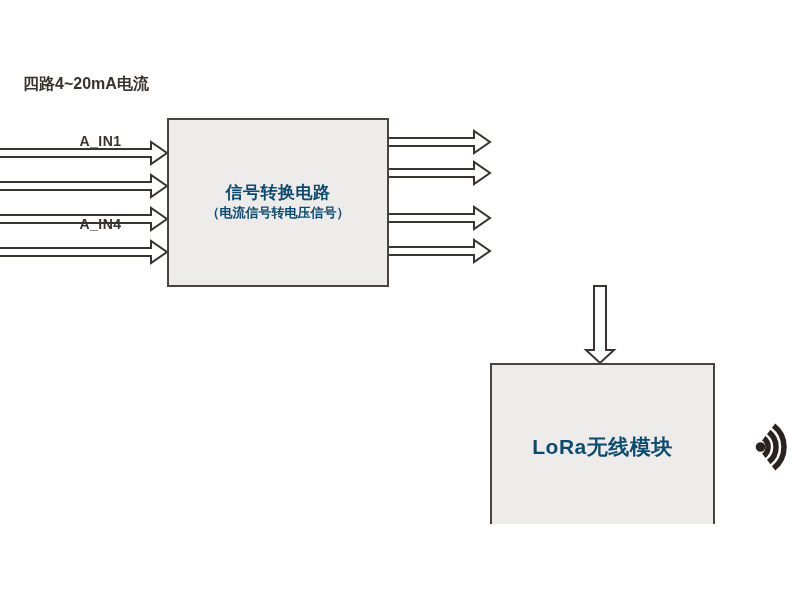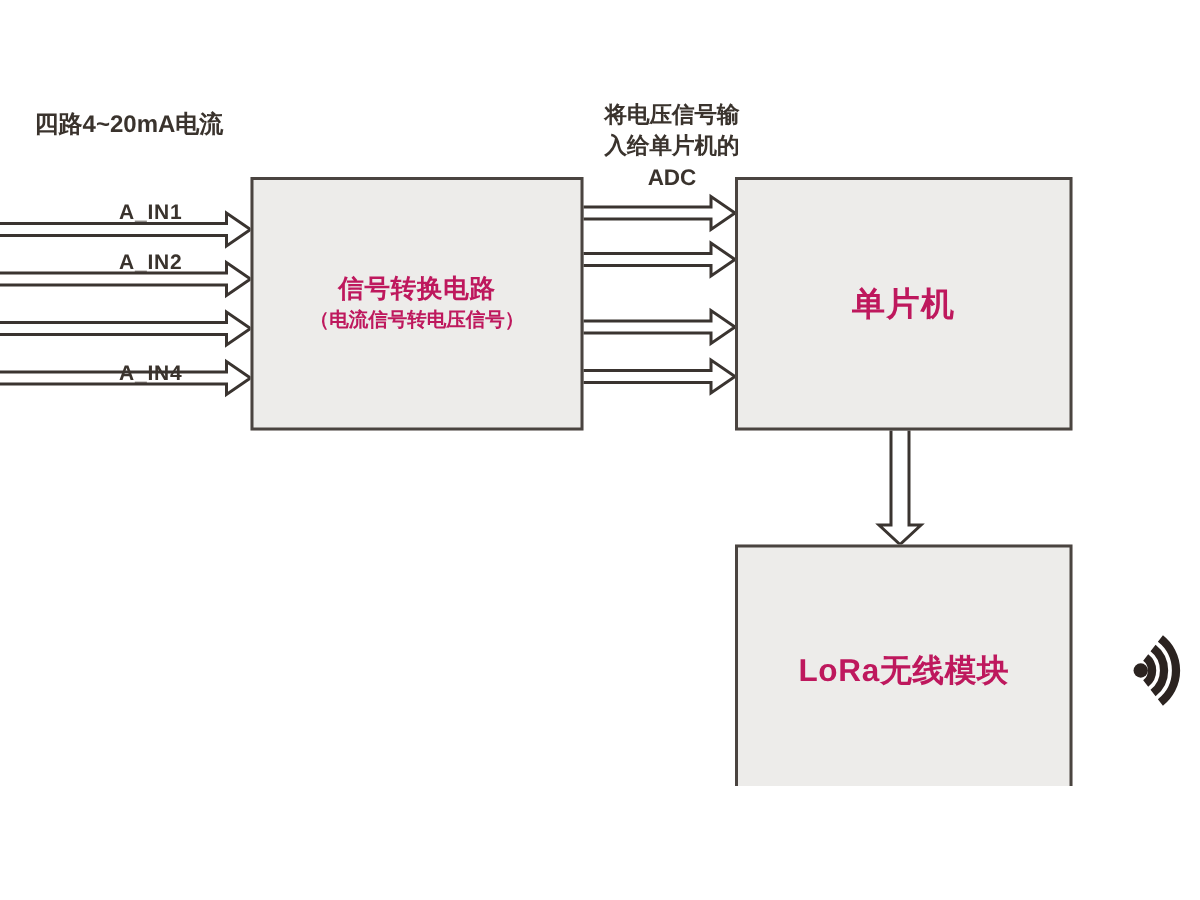--- a/index.html
+++ b/index.html
@@ -22,21 +22,21 @@
     position: absolute;
     background: #edecea;
     border: 2px solid #4a4440;
     box-sizing: border-box;
     display: flex;
     flex-direction: column;
     align-items: center;
     justify-content: center;
     text-align: center;
     font-weight: bold;
-    color: #be185d;
+    color: #0c4a6e;
   }
   .block-converter { left: 167px; top: 118px; width: 222px; height: 169px; }
   .block-mcu       { left: 490px; top: 118px; width: 225px; height: 169px; }
   .block-lora      { left: 490px; top: 363px; width: 225px; height: 167px; }
   .converter-title    { font-size: 17px; line-height: 20px; letter-spacing: 0.5px; }
   .converter-subtitle { font-size: 13px; line-height: 20px; }
   .mcu-title  { font-size: 22px; letter-spacing: 1px; }
   .lora-title { font-size: 21px; letter-spacing: 0.5px; }
   .input-caption {
     position: absolute;
@@ -62,21 +62,21 @@
     width: 161px;
     text-align: center;
     font-weight: bold;
     font-size: 14px;
     letter-spacing: 0.5px;
     padding-left: 20px;
   }
   .ain-1 { top: 133px; }
   .ain-2 { top: 166px; }
   .ain-3 { top: 199px; }
-  .ain-4 { top: 240px; }
+  .ain-4 { top: 216px; }
   .arrow-shape { fill: #ffffff; stroke: #3a3430; stroke-width: 2; stroke-linejoin: miter; }
   .wireless { fill: none; stroke: #2b2320; stroke-width: 5.5; stroke-linecap: butt; }
   .wireless-dot { fill: #2b2320; stroke: none; }
 </style>
 </head>
 <body>
 
 <div class="canvas">
 
   <svg class="overlay" viewBox="0 0 800 600" aria-hidden="true">
@@ -99,35 +99,26 @@
       <path class="wireless" d="M 768.7 432.0 A 19 19 0 0 1 768.7 462.0"></path>
       <path class="wireless" d="M 773.6 425.7 A 27 27 0 0 1 773.6 468.3"></path>
     </g>
   </svg>
 
   <div class="input-caption">
     <div>四路4~20mA电流</div>
   </div>
 
   <div class="ain-label ain-1">A_IN1</div>
-  <div class="ain-label ain-2">A_IN2</div>
   <div class="ain-label ain-4">A_IN4</div>
 
-  <div class="adc-note">
-    <div>将电压信号输</div>
-    <div>入给单片机的</div>
-    <div>ADC</div>
-  </div>
 
   <div class="block block-converter">
     <div class="converter-title">信号转换电路</div>
     <div class="converter-subtitle">（电流信号转电压信号）</div>
   </div>
 
-  <div class="block block-mcu">
-    <div class="mcu-title">单片机</div>
-  </div>
 
   <div class="block block-lora">
     <div class="lora-title">LoRa无线模块</div>
   </div>
 
 </div>
 
 </body></html>

